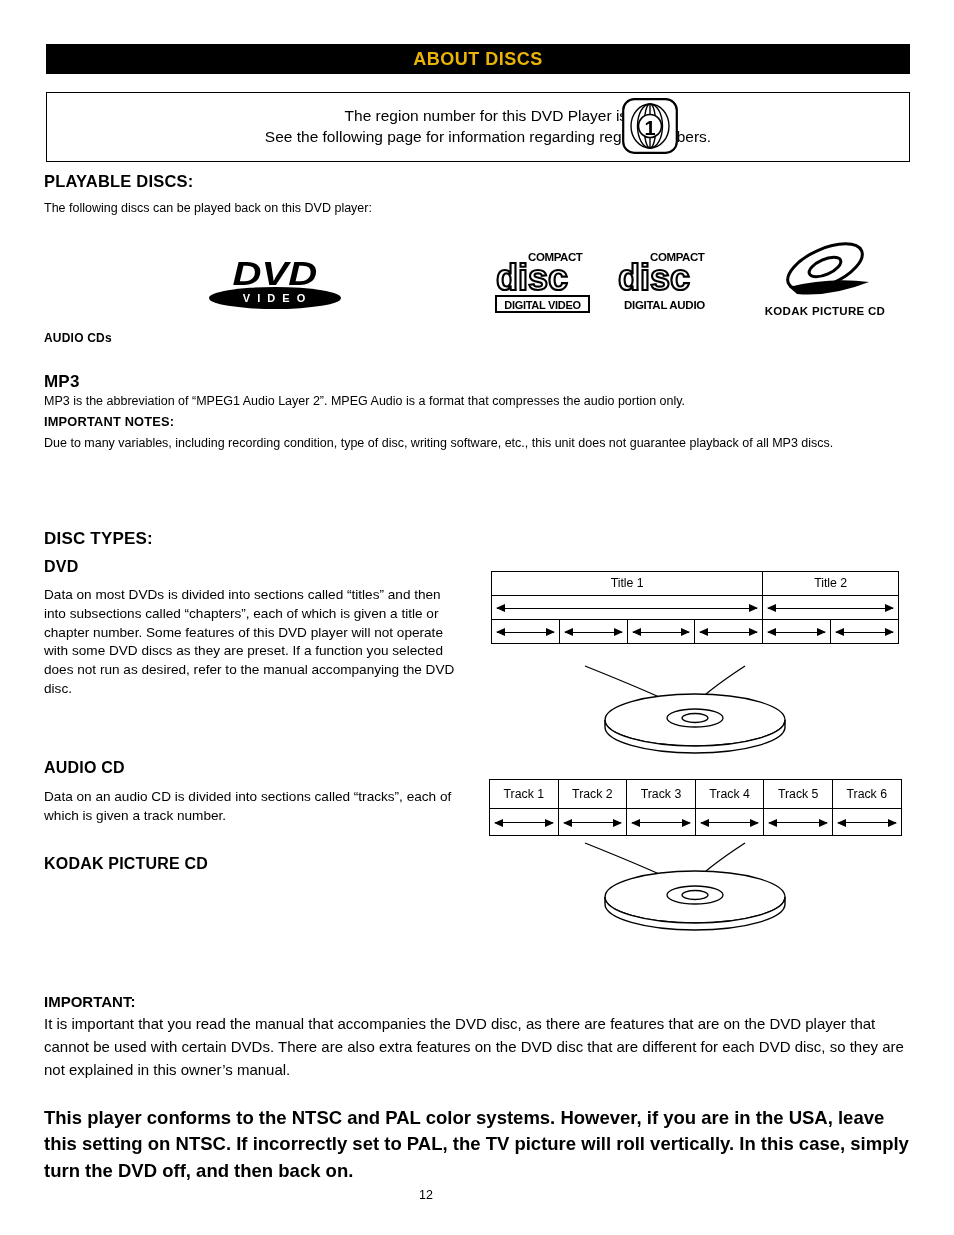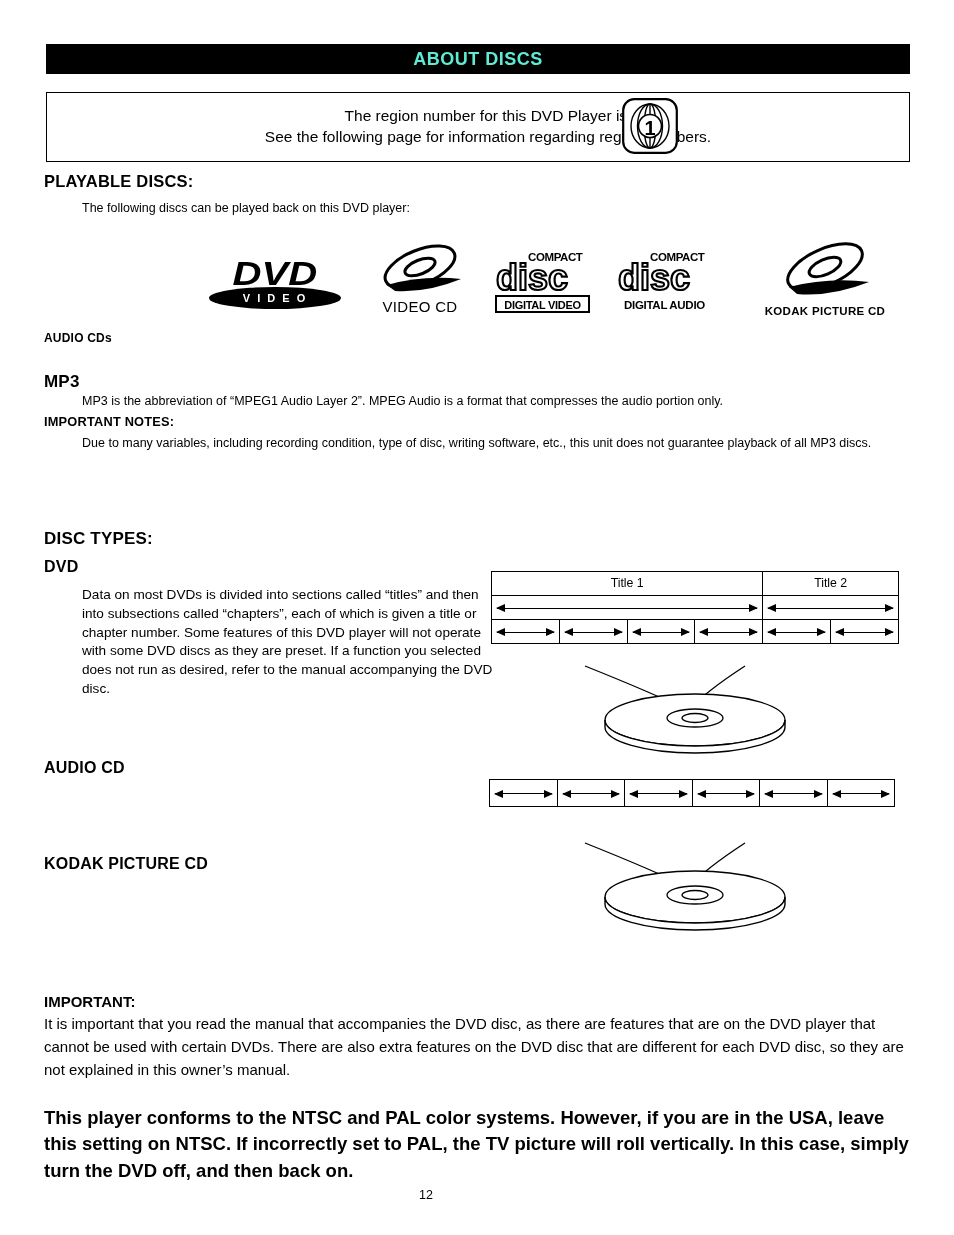--- a/index.html
+++ b/index.html
@@ -9,21 +9,21 @@
     font-family:"Liberation Sans", sans-serif;
     color:#000;
     position:relative;
     overflow:hidden;
   }
   .page{position:absolute;left:0;top:0;width:954px;height:1235px;}
 
   
   .title-bar{
     position:absolute;left:46px;top:44px;width:864px;height:30px;
-    background:#000;color:#5eead4;
+    background:#000;color:#eab308;
     font-weight:bold;font-size:18px;letter-spacing:.5px;
     display:flex;align-items:center;justify-content:center;
   }
 
   
   .region-box{
     position:absolute;left:46px;top:92px;width:862px;height:68px;
     border:1.6px solid #000;
     display:flex;align-items:center;
   }
@@ -32,21 +32,21 @@
     padding-left:20px;box-sizing:border-box;
   }
   .region-icon{
     position:absolute;left:621px;top:97px;width:58px;height:58px;
   }
 
   
   .h-section{
     position:absolute;font-weight:bold;font-size:16.5px;letter-spacing:.2px;
   }
-  .body-t{position:absolute;font-size:12.5px;line-height:1.42;margin-left:38px;}
+  .body-t{position:absolute;font-size:12.5px;line-height:1.42;}
 
   
   .logos{position:absolute;left:205px;top:233px;width:700px;height:95px;}
   .logo{position:absolute;}
 
   .dvd-logo{left:0px;top:18px;width:140px;height:60px;}
   .videocd-logo{left:160px;top:4px;width:110px;height:78px;}
   .cdv-logo{left:290px;top:15px;width:95px;height:65px;}
   .cda-logo{left:412px;top:15px;width:95px;height:65px;}
   .kodak-logo{left:540px;top:2px;width:160px;height:82px;}
@@ -122,30 +122,20 @@
   <div class="logos">
 
     <div class="logo dvd-logo">
       <svg viewBox="0 0 140 60" width="140" height="60">
         <ellipse cx="70" cy="47" rx="66" ry="11" fill="#000"></ellipse>
         <text x="70" y="34" text-anchor="middle" font-family="Liberation Sans, sans-serif" font-size="34" font-weight="bold" font-style="italic" fill="#000" transform="scale(1.18,1) translate(-10.8,0)">DVD</text>
         <text x="70" y="51" text-anchor="middle" font-family="Liberation Sans, sans-serif" font-size="11" font-weight="bold" letter-spacing="2" fill="#fff">V I D E O</text>
       </svg>
     </div>
 
-    <div class="logo videocd-logo">
-      <svg viewBox="0 0 110 78" width="110" height="78">
-        <g transform="rotate(-22 55 30)">
-          <ellipse cx="55" cy="30" rx="37" ry="17" fill="none" stroke="#000" stroke-width="3"></ellipse>
-          <ellipse cx="55" cy="30" rx="16" ry="7" fill="none" stroke="#000" stroke-width="3"></ellipse>
-        </g>
-        <path d="M22 48 Q58 38 96 42 Q62 56 30 54 Z" fill="#000"></path>
-      </svg>
-      <div class="logo-cap" style="font-weight:normal;font-size:15px;">VIDEO CD</div>
-    </div>
 
     <div class="logo cdv-logo">
       <svg viewBox="0 0 95 65" width="95" height="65">
         <text x="33" y="13" font-family="Liberation Sans, sans-serif" font-size="11.5" font-weight="bold" fill="#000" letter-spacing="-0.4">COMPACT</text>
         <text x="1" y="42" font-family="Liberation Sans, sans-serif" font-size="36" font-weight="bold" fill="none" stroke="#000" stroke-width="2.2">disc</text>
         <rect x="1" y="48" width="93" height="16" fill="none" stroke="#000" stroke-width="2"></rect>
         <text x="47.5" y="60.5" text-anchor="middle" font-family="Liberation Sans, sans-serif" font-size="11" font-weight="bold" fill="#000" letter-spacing="-0.3">DIGITAL VIDEO</text>
       </svg>
     </div>
 
@@ -224,24 +214,33 @@
   <svg class="disc-art" style="left:545px;top:664px;" width="300" height="90" viewBox="0 0 300 90">
     <path d="M40 2 Q110 30 142 46" fill="none" stroke="#000" stroke-width="1.3"></path>
     <path d="M200 2 Q160 28 144 46" fill="none" stroke="#000" stroke-width="1.3"></path>
     <ellipse cx="150" cy="56" rx="90" ry="26" fill="#fff" stroke="#000" stroke-width="1.4"></ellipse>
     <path d="M60 56 A90 26 0 0 0 240 56 L240 63 A90 26 0 0 1 60 63 Z" fill="#fff" stroke="#000" stroke-width="1.4"></path>
     <ellipse cx="150" cy="54" rx="28" ry="9" fill="#fff" stroke="#000" stroke-width="1.3"></ellipse>
     <ellipse cx="150" cy="54" rx="13" ry="4.5" fill="#fff" stroke="#000" stroke-width="1.3"></ellipse>
   </svg>
 
   <div class="h-section" style="left:44px;top:759px;font-size:16px;">AUDIO CD</div>
+  <div class="body-t" style="left:44px;top:788px;width:425px;font-size:13.6px;line-height:1.38;">Data on an audio CD is divided into sections called “tracks”, each of which is given a track number.</div>
 
   <div class="diagram" style="left:489px;top:779px;">
     <table class="dtable" style="width:406px;">
       <tbody>
+          <tr>
+        <td class="lbl" style="width:67.6px;height:28px;line-height:28px;">Track 1</td>
+        <td class="lbl" style="width:67.6px;height:28px;line-height:28px;">Track 2</td>
+        <td class="lbl" style="width:67.6px;height:28px;line-height:28px;">Track 3</td>
+        <td class="lbl" style="width:67.6px;height:28px;line-height:28px;">Track 4</td>
+        <td class="lbl" style="width:67.6px;height:28px;line-height:28px;">Track 5</td>
+        <td class="lbl" style="width:67.6px;height:28px;line-height:28px;">Track 6</td>
+      </tr>
       <tr>
         <td class="arrowcell" style="height:26px;">
               <span class="arrow"></span>
             </td>
         <td class="arrowcell" style="height:26px;">
               <span class="arrow"></span>
             </td>
         <td class="arrowcell" style="height:26px;">
               <span class="arrow"></span>
             </td>

